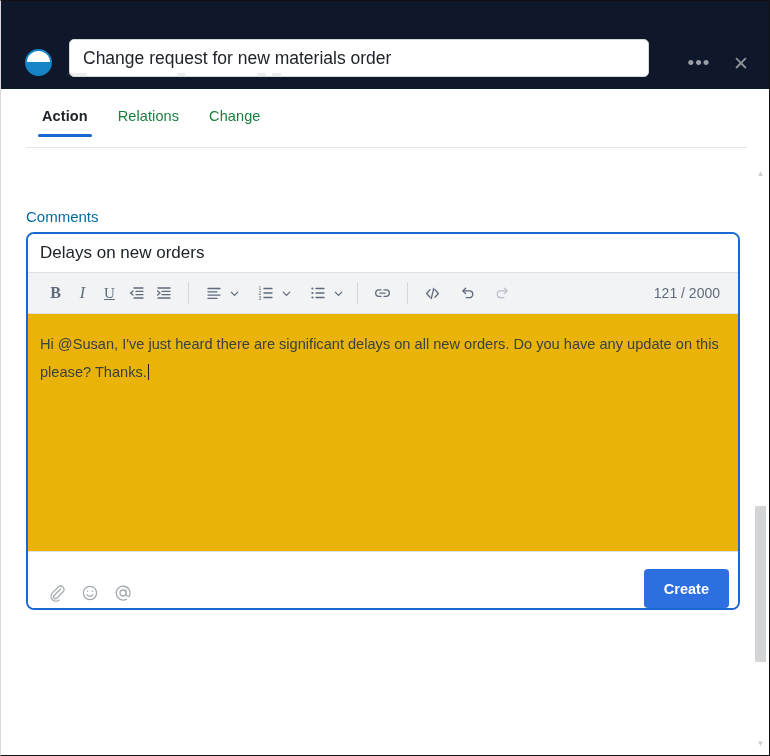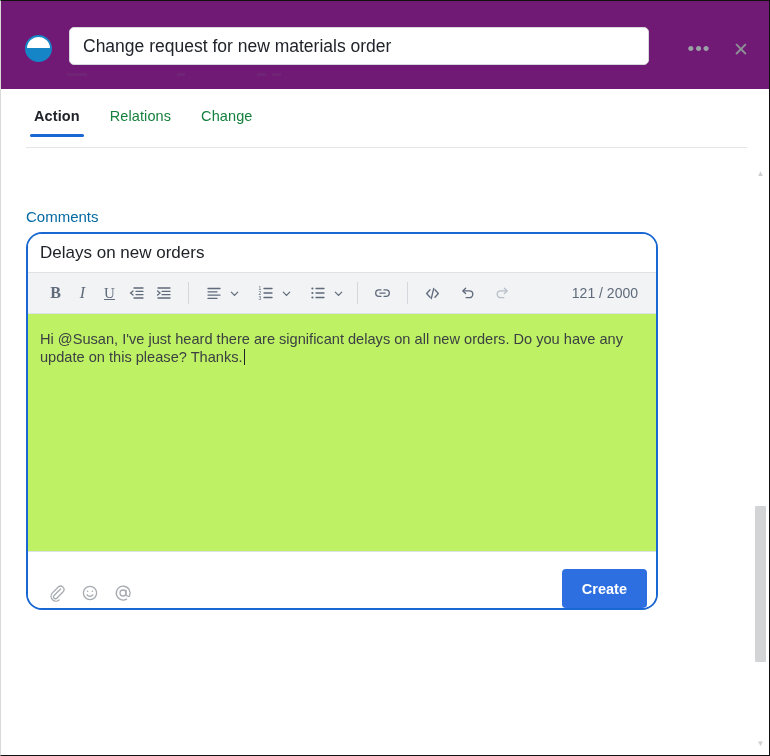--- a/index.html
+++ b/index.html
@@ -19,23 +19,23 @@
     border-right: 1px solid #111111;
     border-bottom: 1px solid #111111;
     overflow: hidden;
   }
 
   
   .header {
     position: absolute;
     left: 0; top: 0; right: 0;
     height: 88px;
-    background: #701a75;
-    display: flex;
-    align-items: flex-start;
+    background: #0f172a;
+    display: flex;
+    align-items: center;
     padding: 26px 16px 0 24px;
   }
   .logo {
     width: 27px; height: 27px;
     flex: 0 0 27px;
     border-radius: 50%;
     border: 2px solid #1685c7;
     background: linear-gradient(to bottom, #ffffff 0%, #ffffff 48%, #1685c7 48%, #1685c7 100%);
     margin-top: 8px;
   }
@@ -88,21 +88,21 @@
     top: 4px;
   }
   .g1 { left: 0px;   width: 20px; }
   .g2 { left: 110px; width: 8px;  }
   .g3 { left: 190px; width: 9px; top: 12px; }
   .g4 { left: 205px; width: 9px; top: 12px; }
 
   
   .tabs {
     position: absolute;
-    left: 4px; top: 105px; right: 0;
+    left: 12px; top: 105px; right: 0;
     height: 42px;
     padding-left: 25px;
     display: flex;
     align-items: flex-start;
     gap: 22px;
   }
   .tab {
     font-size: 14.5px;
     color: #15803d;
     padding: 2px 4px 13px 4px;
@@ -130,23 +130,23 @@
   .comments-label {
     position: absolute;
     left: 25px; top: 207px;
     font-size: 15px;
     color: #0369a1;
   }
 
   .editor {
     position: absolute;
     left: 25px; top: 231px;
-    width: 632px;
+    width: 714px;
     border: 2px solid #1967d2;
-    border-radius: 16px;
+    border-radius: 8px;
     background: #ffffff;
     overflow: hidden;
   }
   .subject-row {
     height: 38px;
     display: flex;
     align-items: center;
     padding: 0 12px;
     font-size: 17px;
     color: #20242a;
@@ -184,23 +184,23 @@
     margin-left: auto;
     font-size: 14px;
     color: #5f6a7a;
     padding-right: 8px;
     white-space: nowrap;
   }
   .body-area {
     min-height: 237px;
     padding: 16px 16px 10px 12px;
     font-size: 14.6px;
-    line-height: 18px;
+    line-height: 28px;
     color: #3c4043;
-    background: #bef264;
+    background: #eab308;
     position: relative;
   }
   .caretbar {
     display: inline-block;
     width: 1px;
     height: 16px;
     background: #202124;
     vertical-align: -3px;
     margin-left: 1px;
   }

